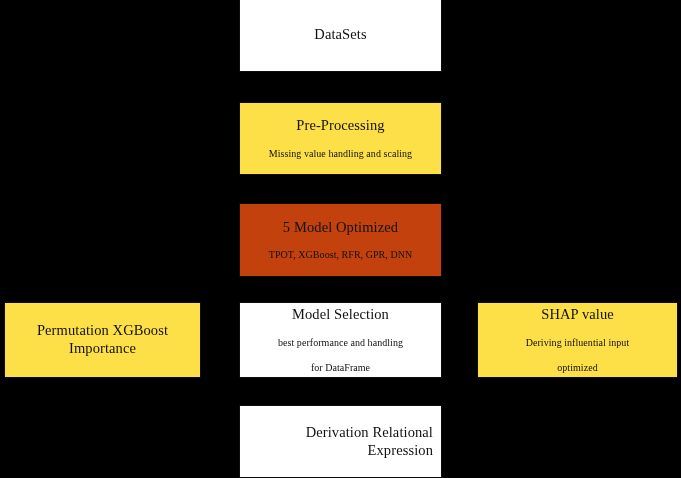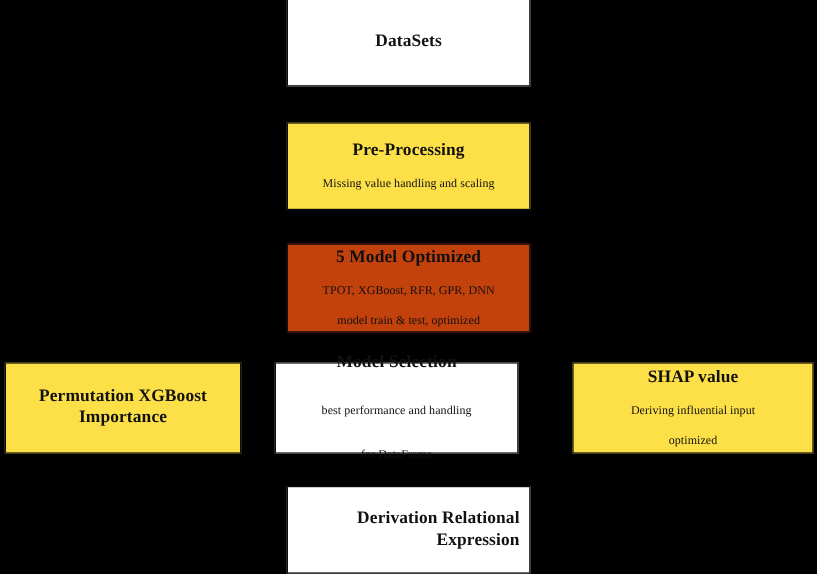--- a/index.html
+++ b/index.html
@@ -25,63 +25,62 @@
     border: 1px solid #0d0d0d;
     display: flex;
     flex-direction: column;
     align-items: center;
     justify-content: center;
     text-align: center;
     color: #111111;
     padding: 4px 8px;
   }
   .node .title {
-    font-weight: bold;
+    font-weight: normal;
     font-size: 14.5px;
     line-height: 1.22;
     letter-spacing: 0.1px;
   }
   .node .subtitle {
     font-weight: normal;
     font-size: 10px;
     line-height: 1.2;
     margin-top: 13px;
     letter-spacing: 0.05px;
   }
   .fill-white  { background: #ffffff; }
   .fill-blue   { background: #fde047; }
   .fill-yellow { background: #c2410c; }
 
   
   #node-datasets     { left: 239px; top: -2px;  width: 203px; height: 74px; }
   #node-preprocess   { left: 239px; top: 102px; width: 203px; height: 73px; }
   #node-models       { left: 239px; top: 203px; width: 203px; height: 74px; }
   #node-permutation  { left: 4px;   top: 302px; width: 197px; height: 76px; }
-  #node-selection    { left: 229px; top: 302px; width: 203px; height: 76px; gap: 12px; }
+  #node-selection    { left: 239px; top: 302px; width: 203px; height: 76px; }
   #node-shap         { left: 477px; top: 302px; width: 201px; height: 76px; }
   #node-derivation   { left: 239px; top: 405px; width: 203px; height: 73px; align-items: flex-end; }
 </style>
 </head>
 <body>
 
 <div id="canvas">
 
   <div class="node fill-white" id="node-datasets">
     <div class="title">DataSets</div>
   </div>
 
   <div class="node fill-blue" id="node-preprocess">
     <div class="title">Pre-Processing</div>
     <div class="subtitle">Missing value handling and scaling</div>
   </div>
 
   <div class="node fill-yellow" id="node-models">
     <div class="title">5 Model Optimized</div>
     <div class="subtitle">TPOT, XGBoost, RFR, GPR, DNN</div>
-    <div class="subtitle">model train &amp; test,  optimized</div>
   </div>
 
   <div class="node fill-blue" id="node-permutation">
     <div class="title">Permutation XGBoost</div>
     <div class="title">Importance</div>
   </div>
 
   <div class="node fill-white" id="node-selection">
     <div class="title">Model Selection</div>
     <div class="subtitle">best performance and handling</div>

